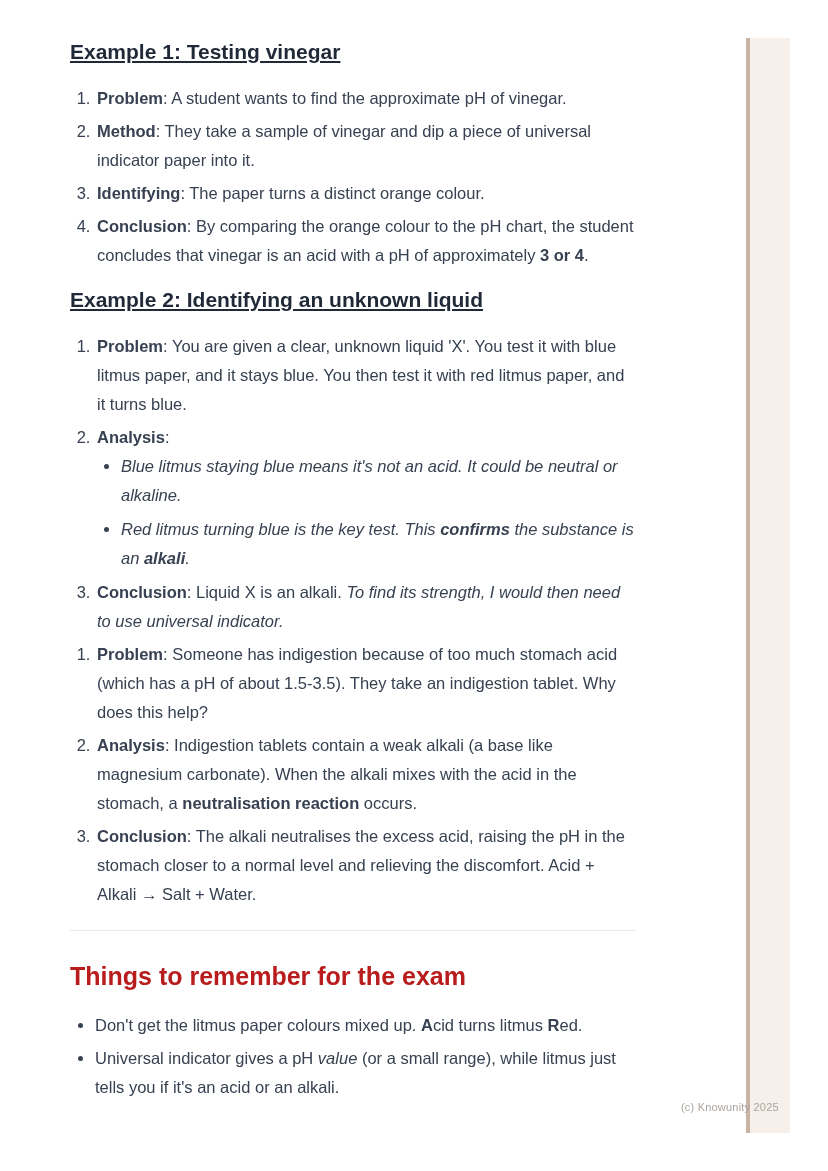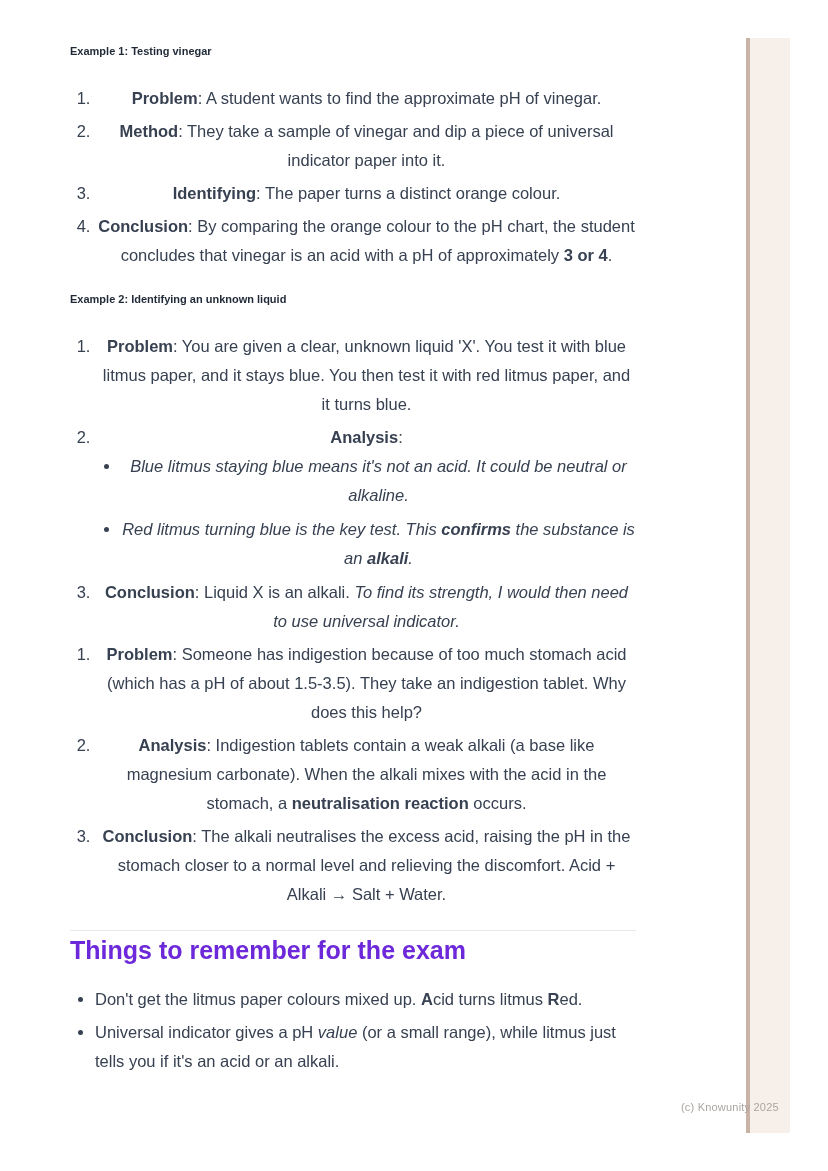--- a/index.html
+++ b/index.html
@@ -28,33 +28,33 @@
 
   main {
     position: absolute;
     left: 70px;
     top: 42px;
     width: 566px;
     z-index: 2;
   }
 
   h3.example-heading {
-    font-size: 11px;
+    font-size: 21px;
     line-height: 19px;
     font-weight: 700;
     color: #1f2937;
     margin: 20px 0 23px 0;
+    text-decoration: underline;
   }
   section:first-child h3.example-heading { margin-top: 0; }
 
   ol.example-list {
     margin: 0;
     padding-left: 25px;
     list-style: decimal;
-    text-align: center;
   }
   ol.example-list > li {
     margin-bottom: 4px;
     padding-left: 2px;
   }
   li {
     font-size: 16.5px;
     line-height: 29px;
     color: #374151;
   }
@@ -70,22 +70,22 @@
   hr.section-divider {
     border: none;
     border-top: 1px solid #e8e8e8;
     margin: 21px 0 0 0;
   }
 
   h2.exam-heading {
     font-size: 25px;
     line-height: 31px;
     font-weight: 700;
-    color: #6d28d9;
-    margin: 4px 0 0 0;
+    color: #b91c1c;
+    margin: 30px 0 0 0;
   }
 
   ul.tips-list {
     margin: 19px 0 0 0;
     padding-left: 25px;
     list-style: disc;
   }
   ul.tips-list > li { margin-bottom: 4px; }
 
   .copyright {

